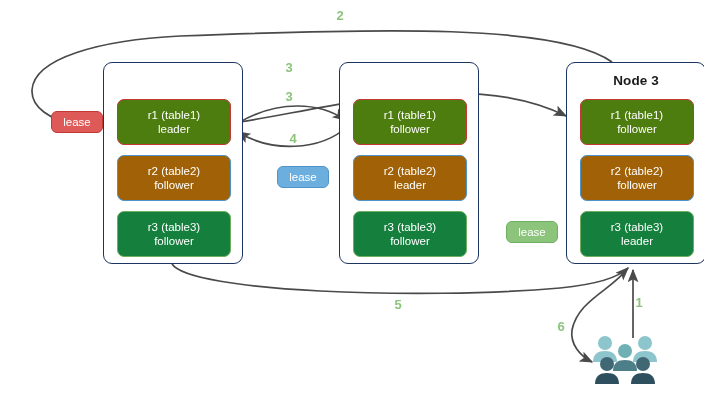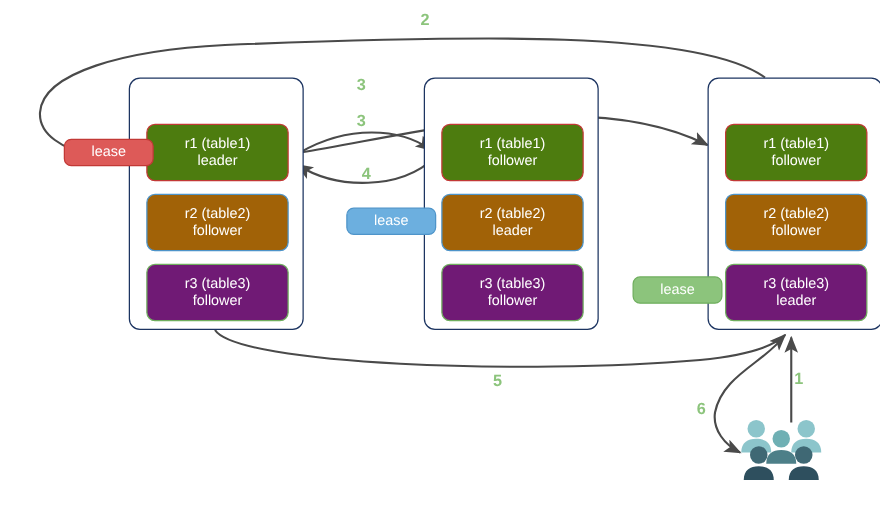--- a/index.html
+++ b/index.html
@@ -53,37 +53,37 @@
     flex-direction: column;
     align-items: center;
     justify-content: center;
     color: #ffffff;
     font-size: 11.5px;
     line-height: 14px;
     text-align: center;
   }
   .r-red   { background: #4d7c0f; border: 1.4px solid #c23936; }
   .r-blue  { background: #a16207; border: 1.4px solid #4e94c9; }
-  .r-green { background: #701a75; border: 1.4px solid #6fae5e; }
+  .r-green { background: #15803d; border: 1.4px solid #6fae5e; }
 
   .slot1 { top: 36px; }
   .slot2 { top: 92px; }
   .slot3 { top: 148px; }
 
   .lease {
     position: absolute;
     box-sizing: border-box;
     border-radius: 6px;
     display: flex;
     align-items: center;
     justify-content: center;
     color: #ffffff;
     font-size: 11.5px;
     height: 22px;
-    width: 72px;
+    width: 52px;
   }
   .lease-red   { background: #dd5a58; border: 1.5px solid #c23936; }
   .lease-blue  { background: #6cafdf; border: 1.5px solid #4e94c9; }
   .lease-green { background: #8cc47c; border: 1.5px solid #6fae5e; }
 
   .step-label {
     position: absolute;
     color: #8cc47c;
     font-size: 13px;
     font-weight: bold;
@@ -150,20 +150,21 @@
       <span>r2 (table2)</span>
       <span>leader</span>
     </div>
     <div class="replica r-green slot3">
       <span>r3 (table3)</span>
       <span>follower</span>
     </div>
   </div>
 
   <div class="node" style="left:566px;">
+    <div class="node-title">Node 3</div>
     <div class="replica r-red slot1">
       <span>r1 (table1)</span>
       <span>follower</span>
     </div>
     <div class="replica r-blue slot2">
       <span>r2 (table2)</span>
       <span>follower</span>
     </div>
     <div class="replica r-green slot3">
       <span>r3 (table3)</span>

